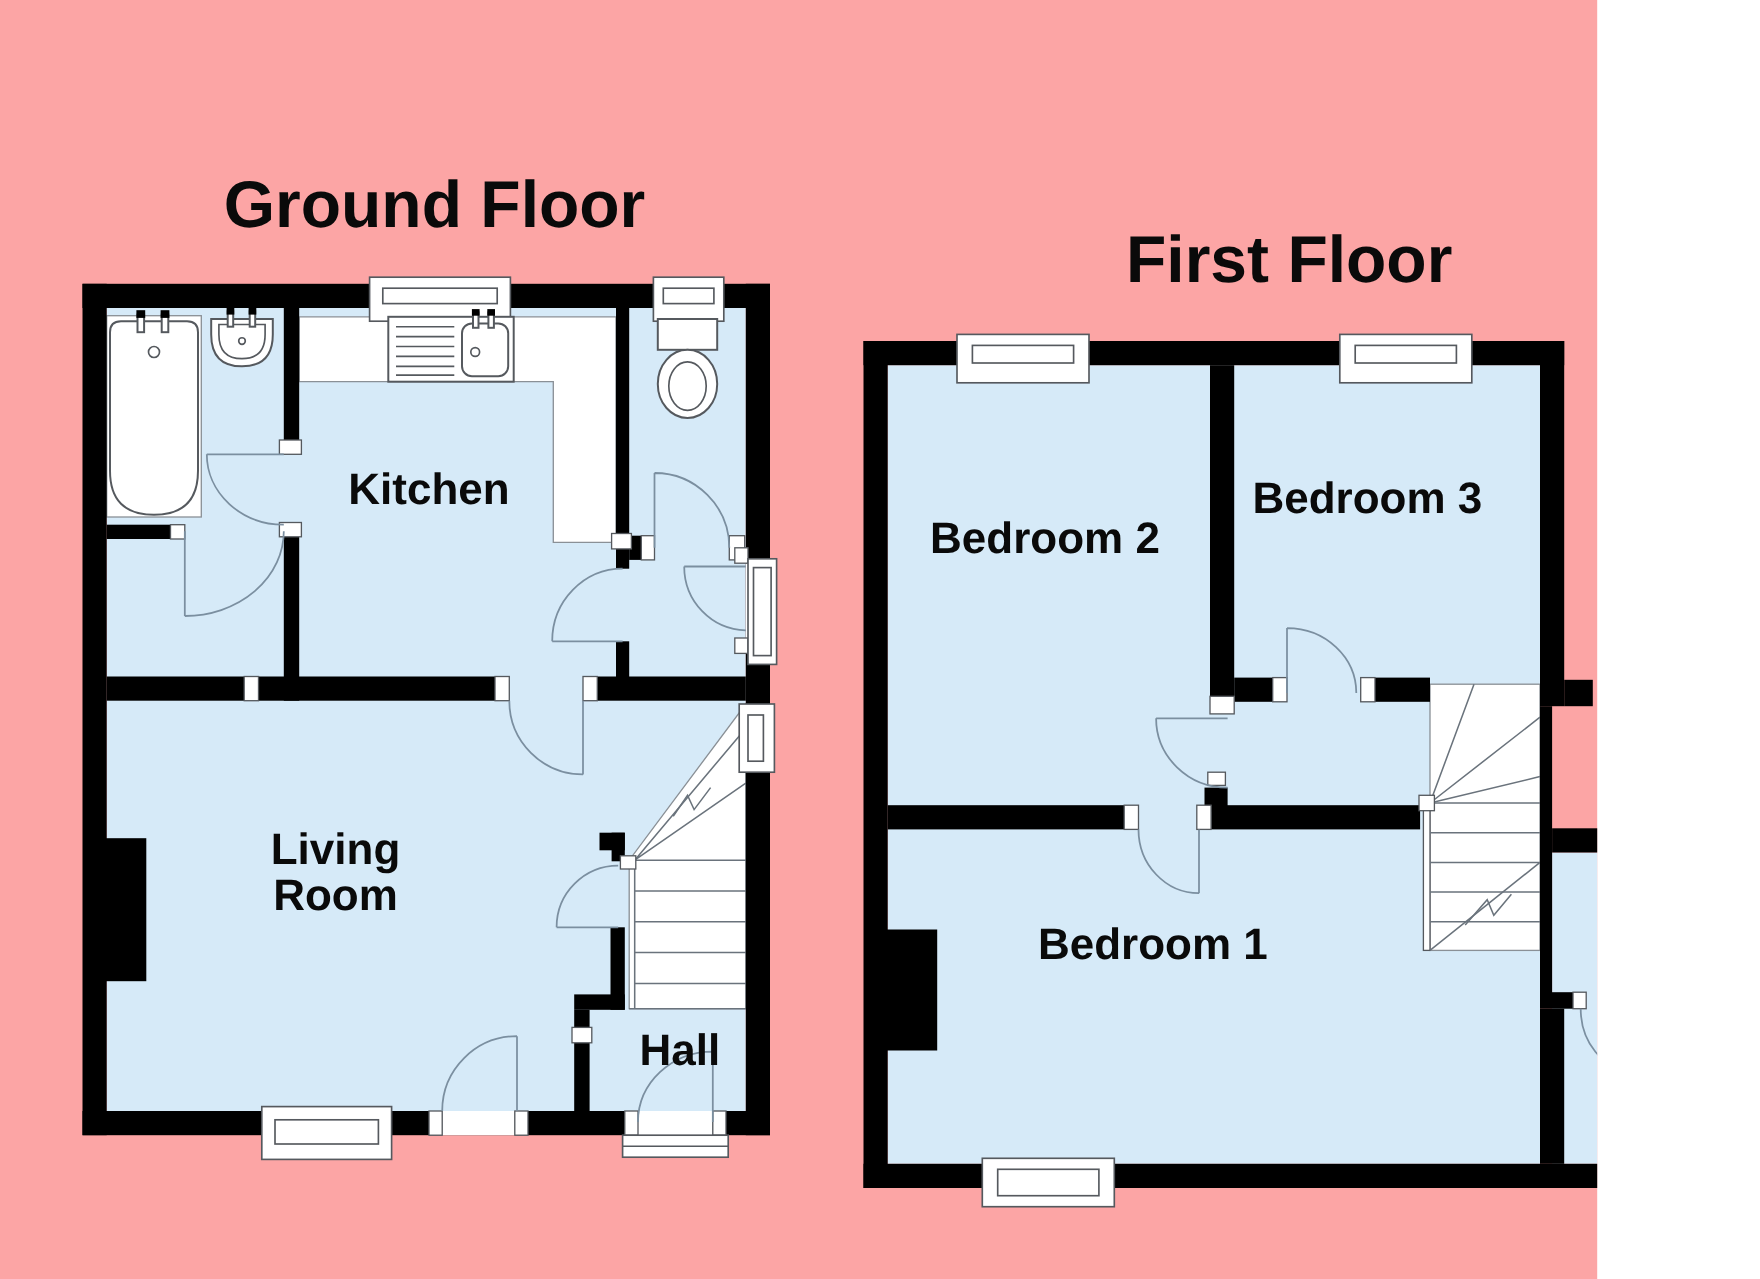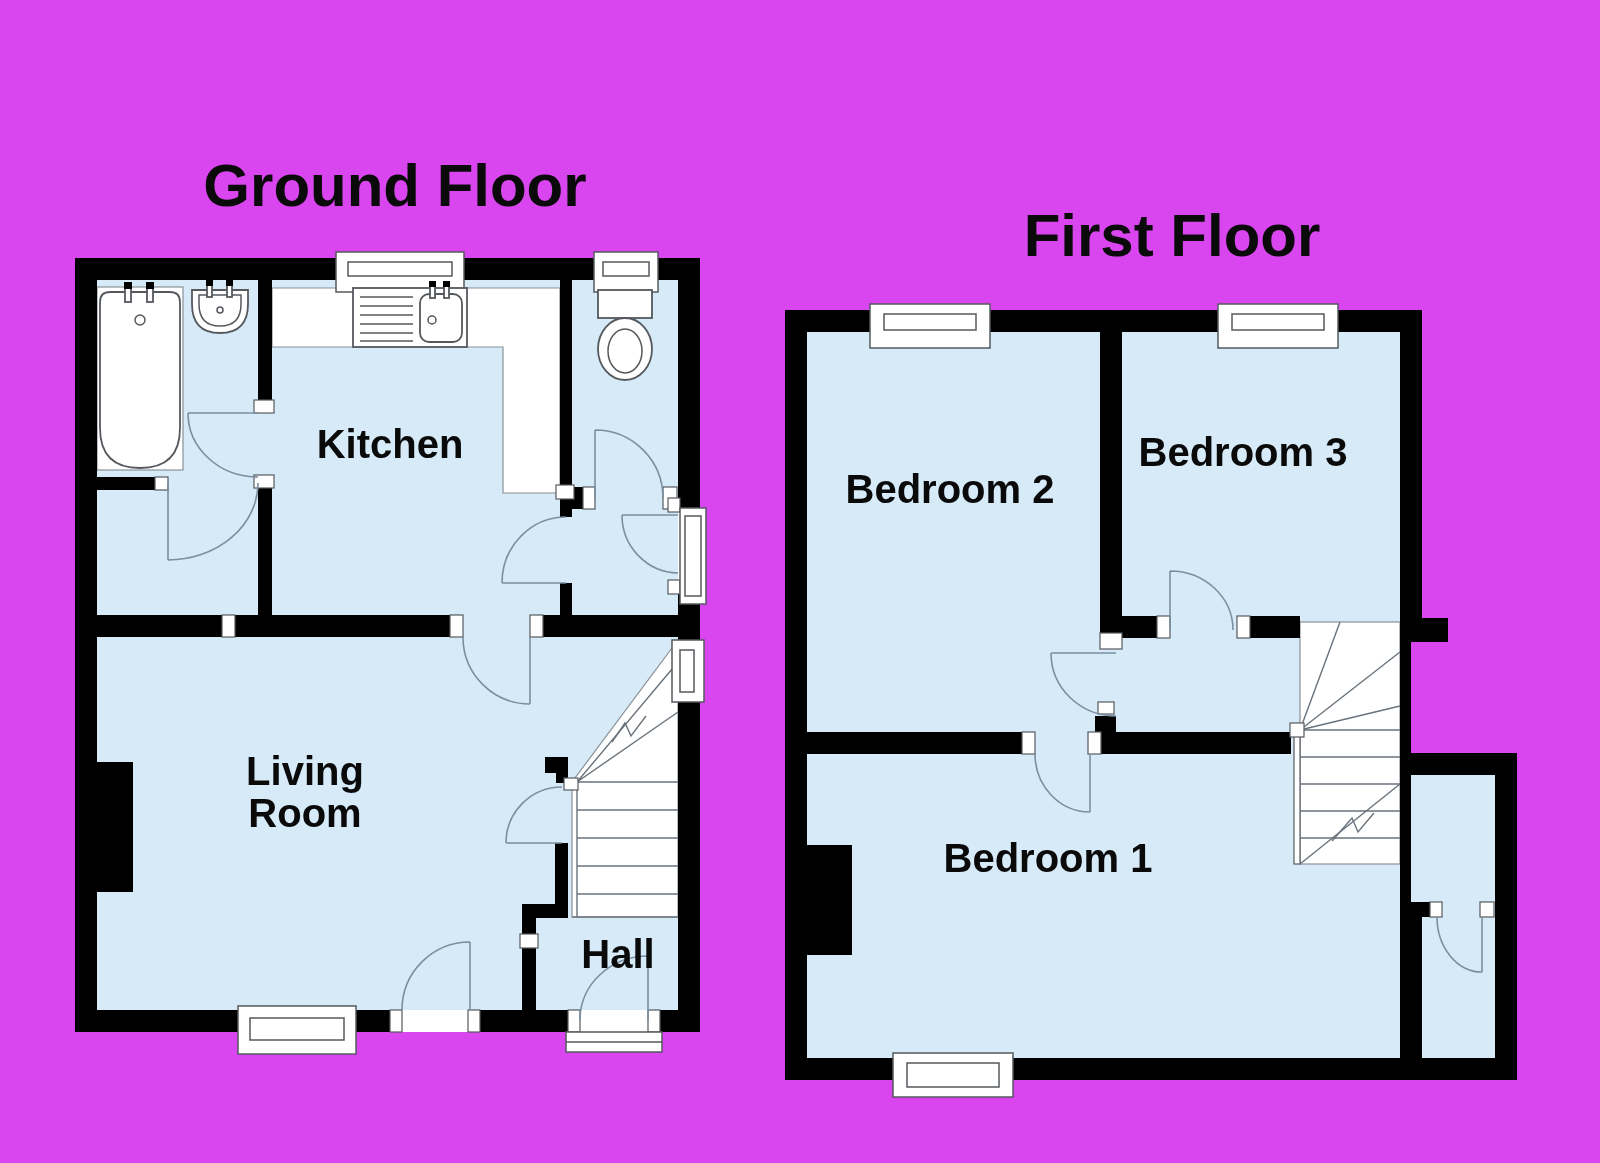--- a/index.html
+++ b/index.html
@@ -1,16 +1,16 @@
 <!DOCTYPE html>
 <html><head>
 <meta charset="utf-8">
 <style>
   html,body{margin:0;padding:0;background:#ffffff;}
-  .stage{width:1600px;height:1163px;position:relative;background:#d946ef;overflow:hidden;}
+  .stage{width:1452px;height:1163px;position:relative;background:#fca5a5;overflow:hidden;}
   svg{display:block;}
   text{font-family:"Liberation Sans","DejaVu Sans",sans-serif;font-weight:bold;fill:#0a0a0a;}
   .title{font-size:60px;}
   .room{font-size:40px;}
   .wall{fill:#000000;}
   .floor{fill:#d6eaf8;}
   .whitezone{fill:#ffffff;stroke:#8a9096;stroke-width:1.2;}
   .jamb{fill:#ffffff;stroke:#55595e;stroke-width:1.2;}
   .opening{fill:#ffffff;stroke:none;}
   .win{fill:#ffffff;stroke:#55595e;stroke-width:1.5;}

